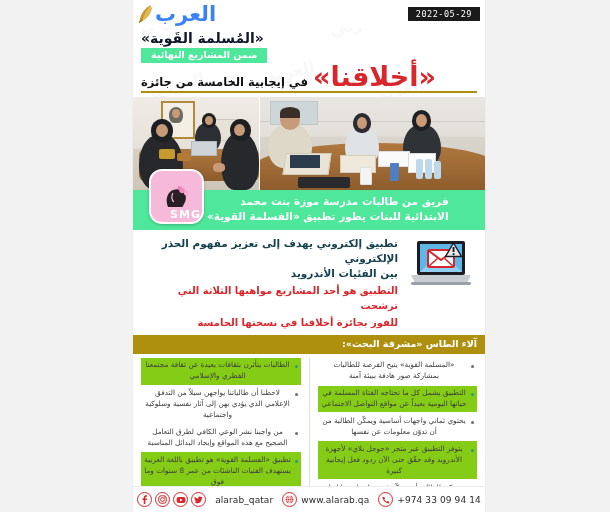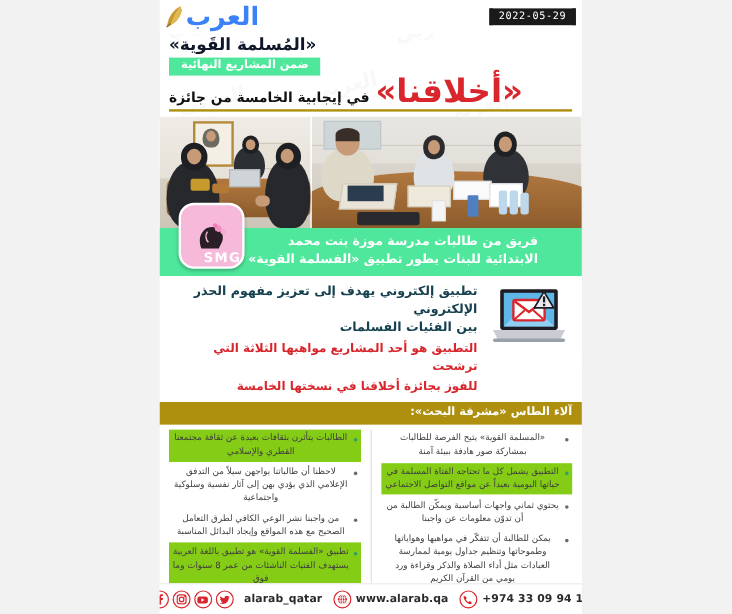--- a/index.html
+++ b/index.html
@@ -326,21 +326,21 @@
   .soc {
     width: 13px; height: 13px;
     border-radius: 50%;
     border: 1.1px solid #d8262c;
     display: flex; align-items: center; justify-content: center;
     color: #d8262c;
   }
   .foot-txt {
     color: #2b2b2b;
     font-size: 9px;
-    font-weight: bold;
+    font-weight: normal;
     letter-spacing: .1px;
     white-space: nowrap;
   }
   .foot-item { display: flex; align-items: center; gap: 4px; }
 </style>
 </head>
 <body>
 
 <div id="viewport">
   <div id="page">
@@ -504,40 +504,44 @@
           <path d="M23 28 L31.5 20.5 M47 28 L38.5 20.5" stroke="#d8262c" stroke-width="1.6" fill="none"></path>
           <path d="M47.5 5 L55.5 18.5 L39.5 18.5 Z" fill="#e9e9ee" stroke="#1c1c22" stroke-width="1.4" stroke-linejoin="round"></path>
           <rect x="46.6" y="9" width="1.9" height="5" fill="#1c1c22"></rect>
           <rect x="46.6" y="15.2" width="1.9" height="1.9" fill="#1c1c22"></rect>
           <path d="M5 37 L65 37 L61 45 L9 45 Z" fill="#c9ccd2"></path>
           <rect x="5" y="44" width="60" height="3" rx="1.4" fill="#9aa0a8"></rect>
         </svg>
       </div>
       <div class="app-text">
         <div class="line-dark">تطبيق إلكتروني يهدف إلى تعزيز مفهوم الحذر الإلكتروني</div>
-        <div class="line-dark">بين الفئيات الفسلمات</div>
+        <div class="line-dark">بين الفئيات الأندرويد</div>
         <div class="line-red">التطبيق هو أحد المشاريع مواهبها الثلاثة التي ترشحت</div>
         <div class="line-red">للفوز بجائزة أخلاقنا في نسختها الخامسة</div>
       </div>
     </div>
 
     <div class="gold-bar">آلاء الطاس «مشرفة البحث»:</div>
     <div class="cols">
       <div class="col col-left">
         <div class="bullet">
             <span class="dot"></span>
             <span class="btxt">«المسلمة القوية» يتيح الفرصة للطالبات بمشاركة صور هادفة ببيئة آمنة</span>
           </div>
         <div class="bullet hl">
             <span class="dot"></span>
             <span class="btxt">التطبيق يشمل كل ما تحتاجه الفتاة المسلمة في حياتها اليومية بعيداً عن مواقع التواصل الاجتماعي</span>
           </div>
         <div class="bullet">
             <span class="dot"></span>
-            <span class="btxt">يحتوي ثماني واجهات أساسية ويمكّن الطالبة من أن تدوّن معلومات عن واجبنا</span>
+            <span class="btxt">يحتوي ثماني واجهات أساسية ويمكّن الطالبة من أن تدوّن معلومات عن نفسها</span>
+          </div>
+        <div class="bullet hl">
+            <span class="dot"></span>
+            <span class="btxt">يتوفر التطبيق عبر متجر «جوجل بلاي» لأجهزة الأندرويد وقد حقّق حتى الآن ردود فعل إيجابية كبيرة</span>
           </div>
         <div class="bullet">
             <span class="dot"></span>
             <span class="btxt">يمكن للطالبة أن تتفكّر في مواهبها وهواياتها وطموحاتها وتنظيم جداول يومية لممارسة العبادات مثل أداء الصلاة والذكر وقراءة ورد يومي من القرآن الكريم</span>
           </div>
       </div>
       <div class="col col-right">
         <div class="bullet hl">
             <span class="dot"></span>
             <span class="btxt">الطالبات يتأثرن بثقافات بعيدة عن ثقافة مجتمعنا القطري والإسلامي</span>

